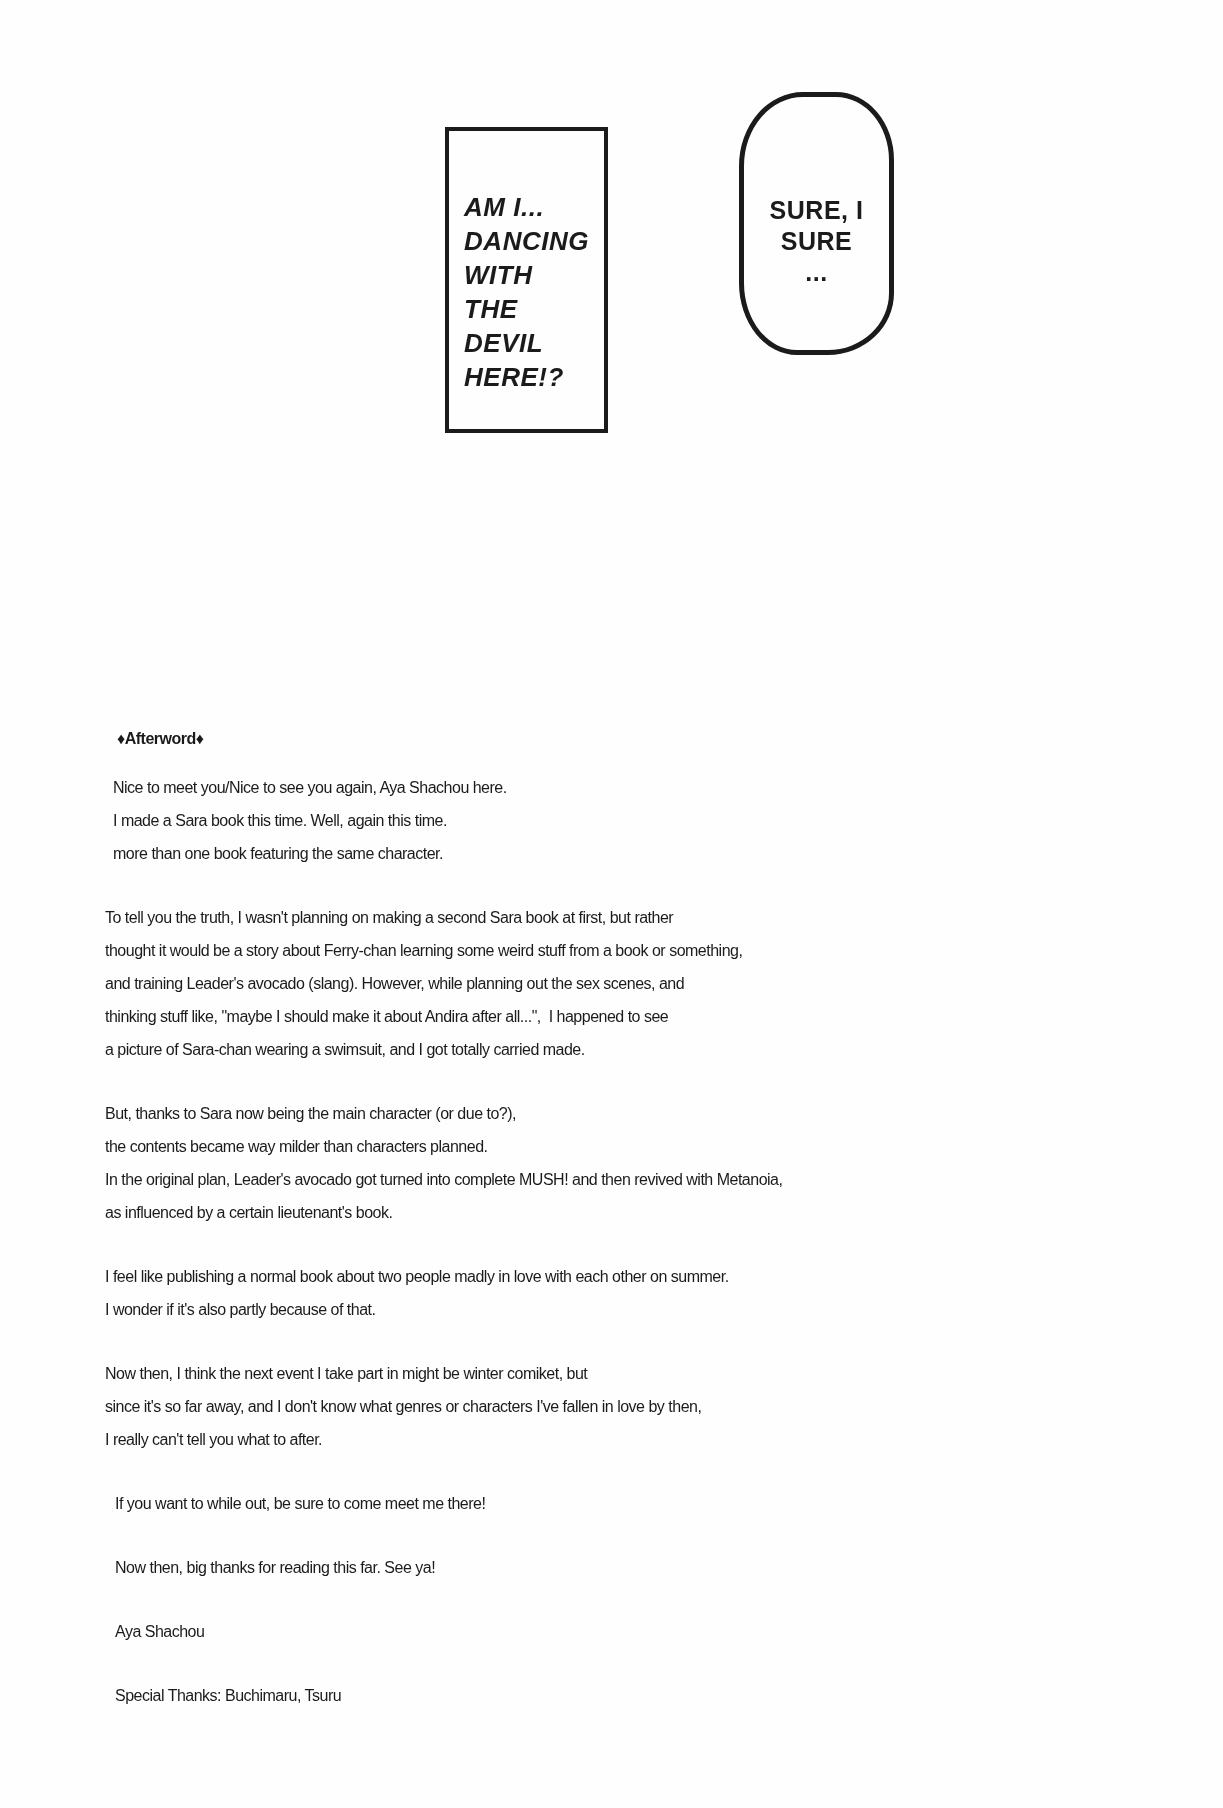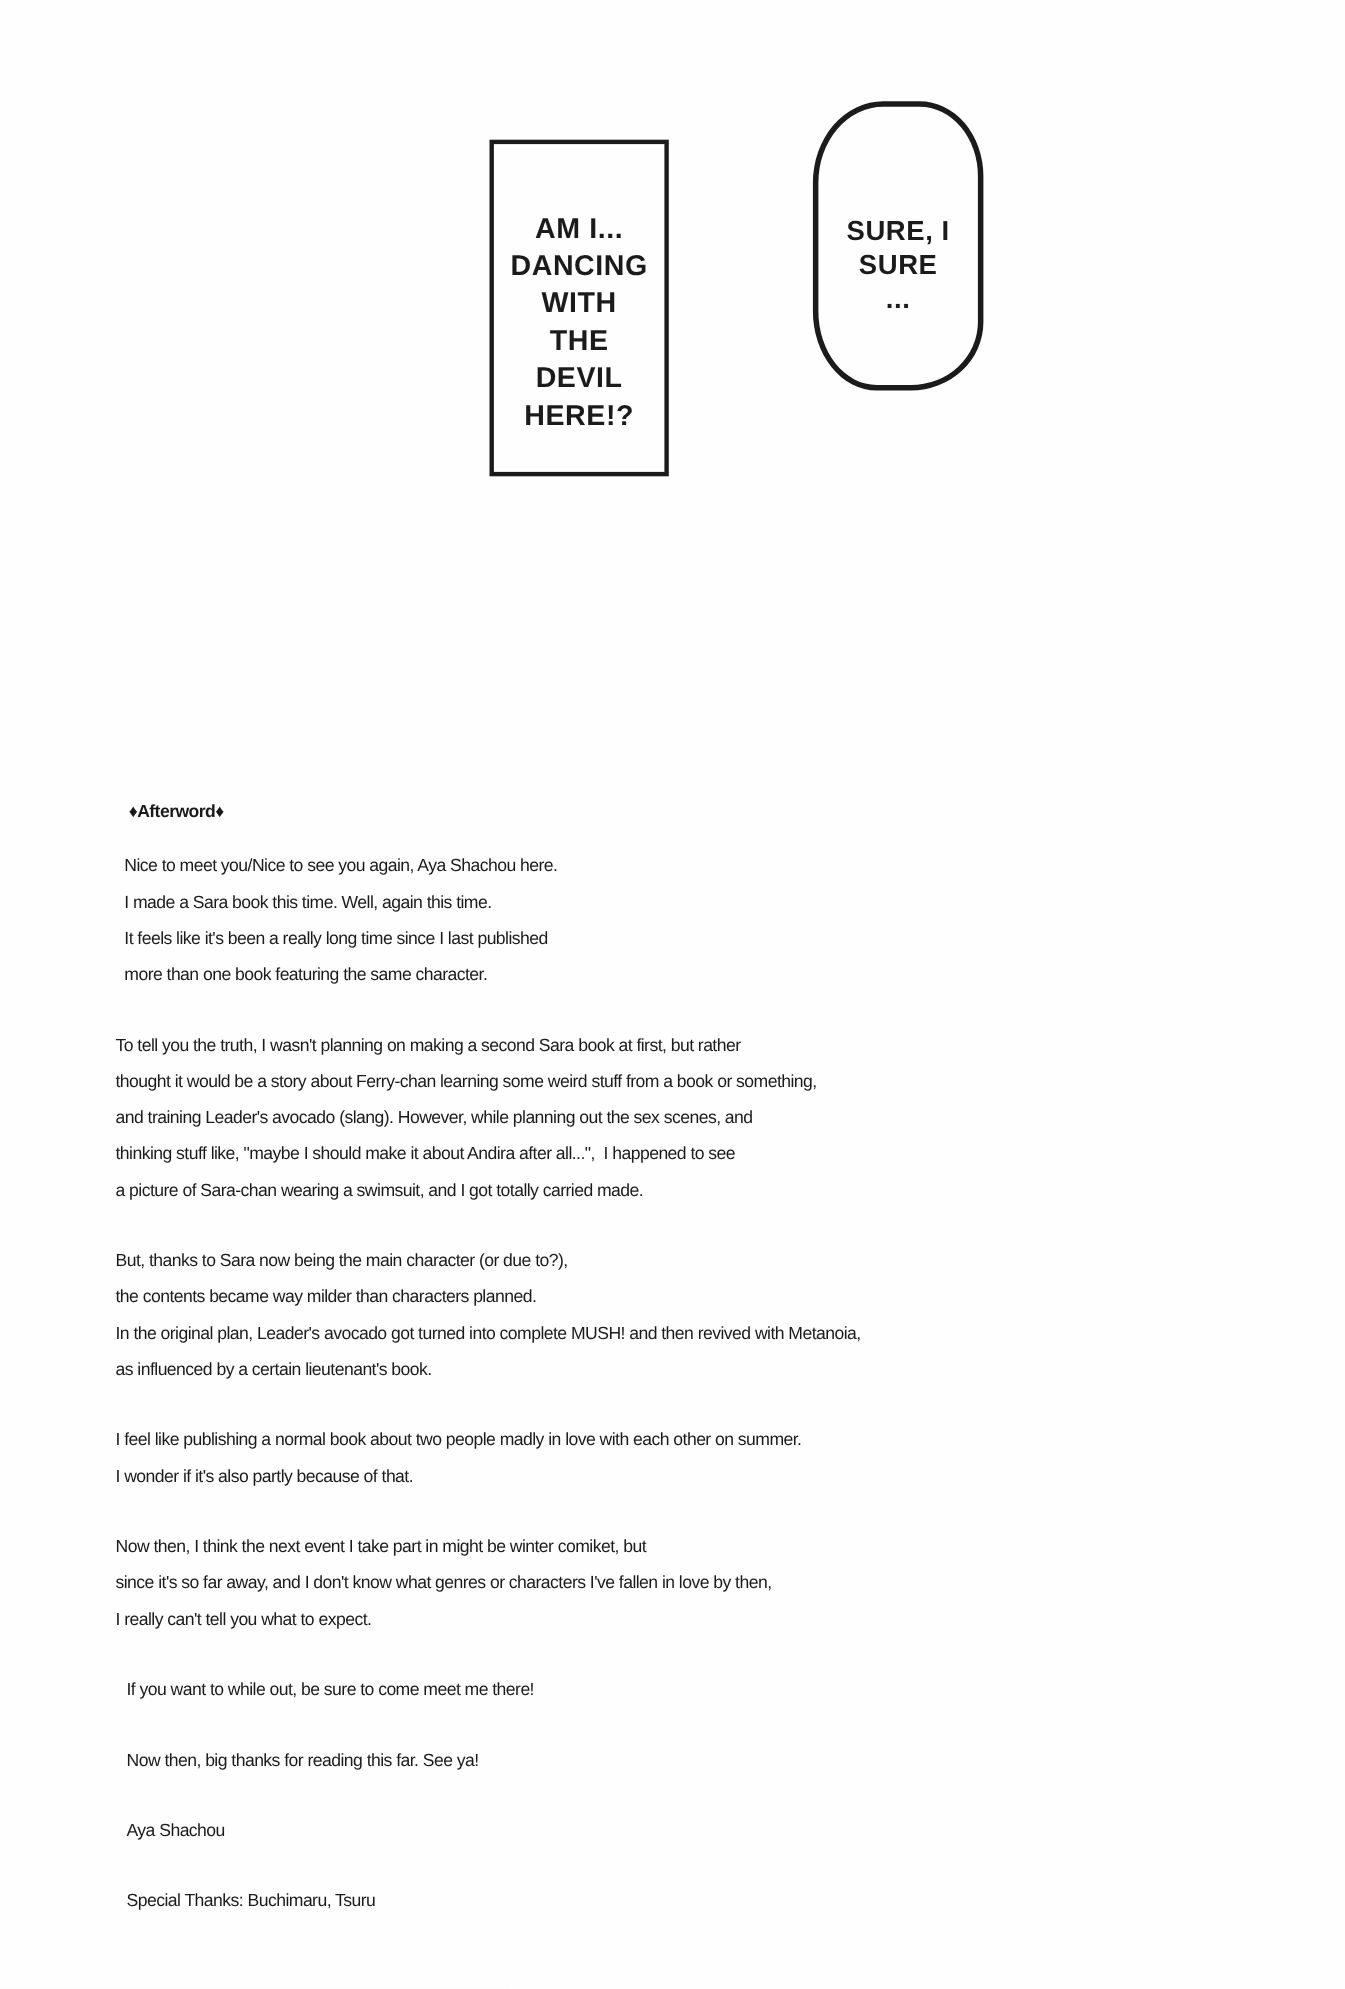--- a/index.html
+++ b/index.html
@@ -21,24 +21,25 @@
   .caption-box {
     position:absolute;
     left:445px; top:127px;
     width:163px; height:306px;
     border:4px solid var(--ink);
     background:var(--paper);
     display:flex; align-items:center; justify-content:center;
     padding-top:24px;
   }
   .caption-box .btext {
+    font-style:italic;
     font-weight:bold;
     font-size:26px;
     line-height:34px;
-    text-align:center;
+    text-align:left;
     letter-spacing:0.5px;
   }
   .speech-bubble {
     position:absolute;
     left:739px; top:92px;
     width:155px; height:263px;
     border:5px solid var(--ink);
     background:var(--paper);
     border-radius: 64px 58px 66px 58px / 74px 68px 62px 72px;
     display:flex; align-items:center; justify-content:center;
@@ -95,21 +96,20 @@
         <div class="tline">...</div>
       </div>
   </div>
 
   <div class="afterword">
     <div class="aw-title">♦Afterword♦</div>
 
     <div class="aw-para indent-a">
         <div class="tline">Nice to meet you/Nice to see you again, Aya Shachou here.</div>
         <div class="tline">I made a Sara book this time. Well, again this time.</div>
-        <div class="tline">It feels like it's been a really long time since I last published</div>
         <div class="tline">more than one book featuring the same character.</div>
       </div>
     <div class="aw-para">
         <div class="tline">To tell you the truth, I wasn't planning on making a second Sara book at first, but rather</div>
         <div class="tline">thought it would be a story about Ferry-chan learning some weird stuff from a book or something,</div>
         <div class="tline">and training Leader's avocado (slang). However, while planning out the sex scenes, and</div>
         <div class="tline">thinking stuff like, "maybe I should make it about Andira after all...",  I happened to see</div>
         <div class="tline">a picture of Sara-chan wearing a swimsuit, and I got totally carried made.</div>
       </div>
     <div class="aw-para">
@@ -118,21 +118,21 @@
         <div class="tline">In the original plan, Leader's avocado got turned into complete MUSH! and then revived with Metanoia,</div>
         <div class="tline">as influenced by a certain lieutenant's book.</div>
       </div>
     <div class="aw-para">
         <div class="tline">I feel like publishing a normal book about two people madly in love with each other on summer.</div>
         <div class="tline">I wonder if it's also partly because of that.</div>
       </div>
     <div class="aw-para">
         <div class="tline">Now then, I think the next event I take part in might be winter comiket, but</div>
         <div class="tline">since it's so far away, and I don't know what genres or characters I've fallen in love by then,</div>
-        <div class="tline">I really can't tell you what to expect.</div>
+        <div class="tline">I really can't tell you what to after.</div>
       </div>
     <div class="aw-para indent-b">
         <div class="tline">If you want to while out, be sure to come meet me there!</div>
       </div>
     <div class="aw-para indent-b">
         <div class="tline">Now then, big thanks for reading this far. See ya!</div>
       </div>
     <div class="aw-para indent-b">
         <div class="tline">Aya Shachou</div>
       </div>

